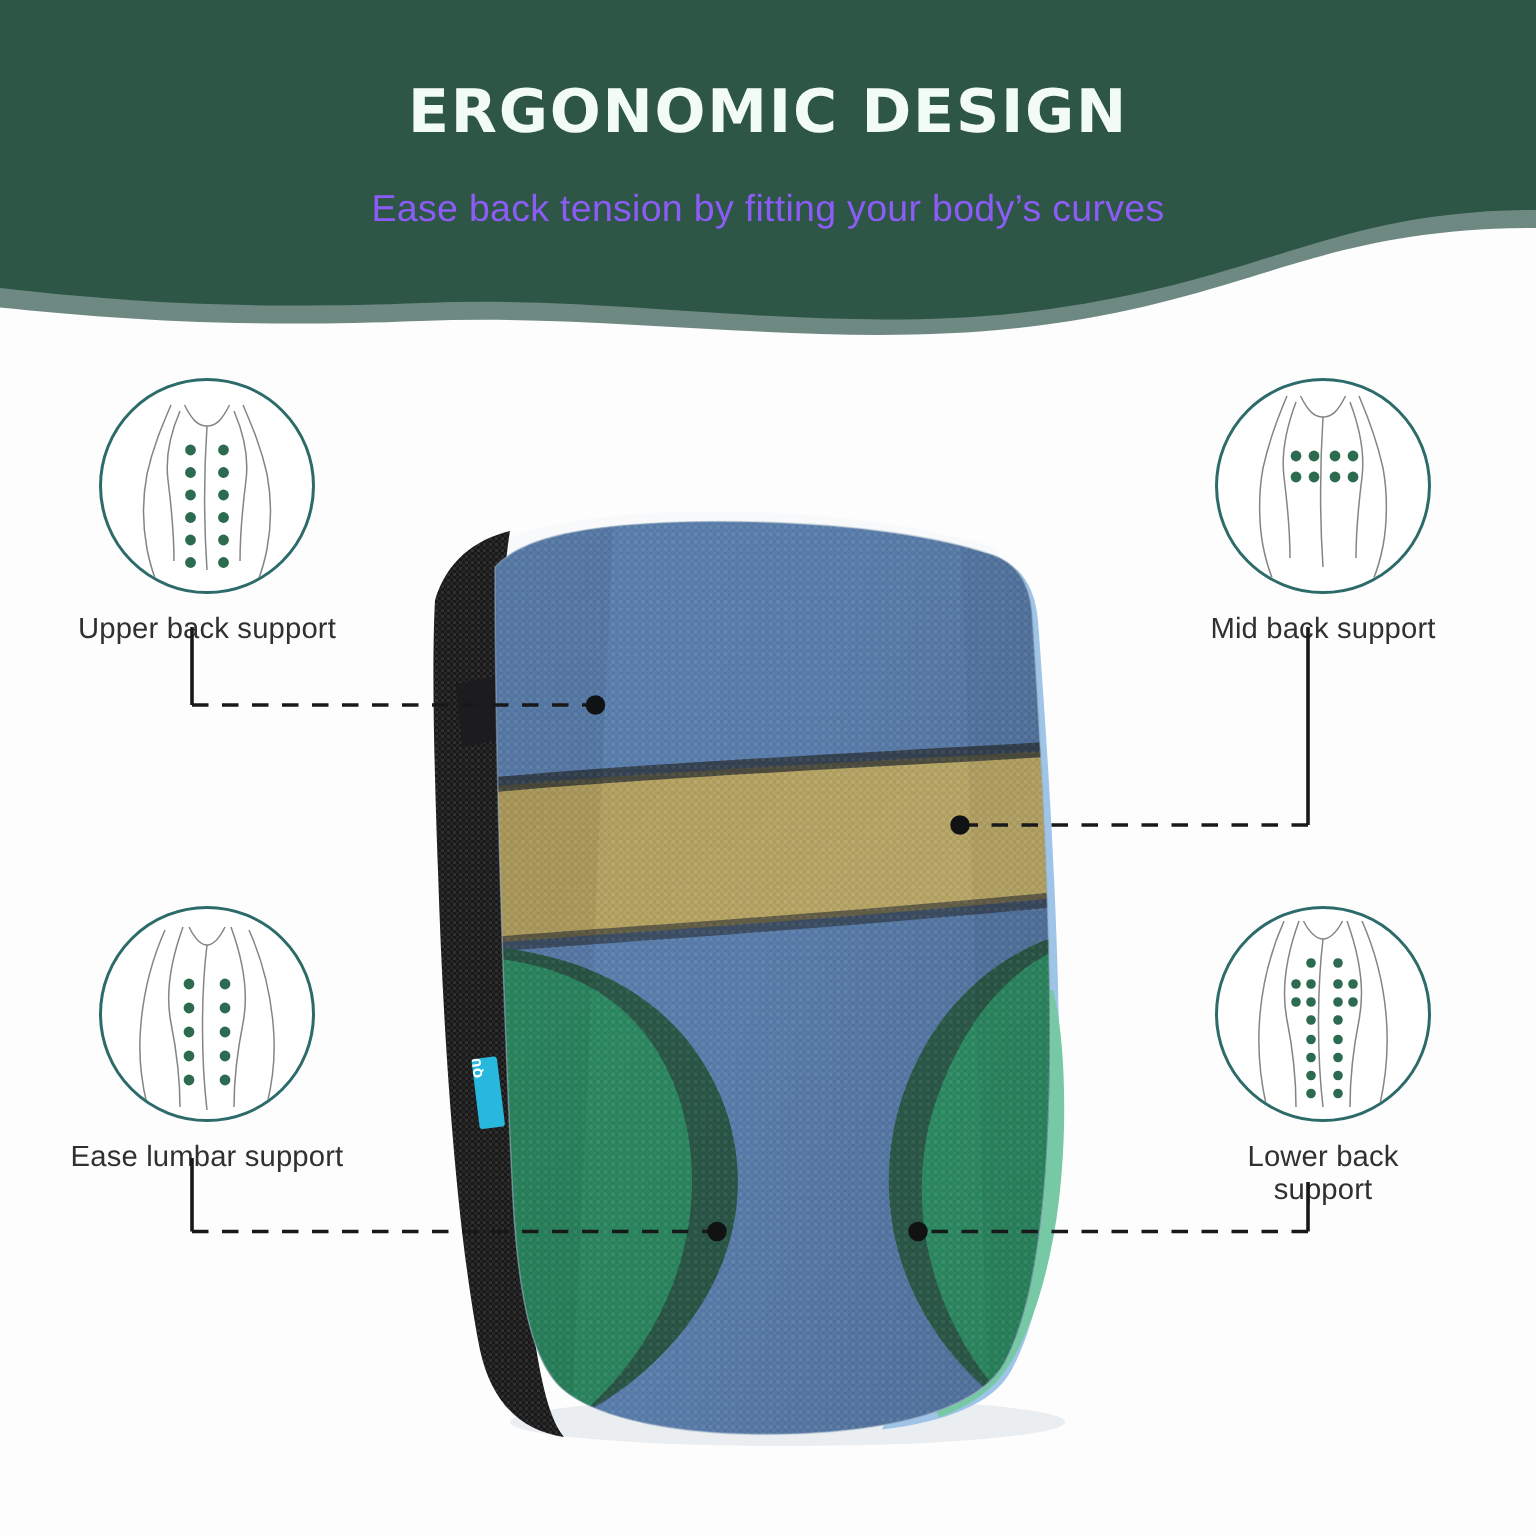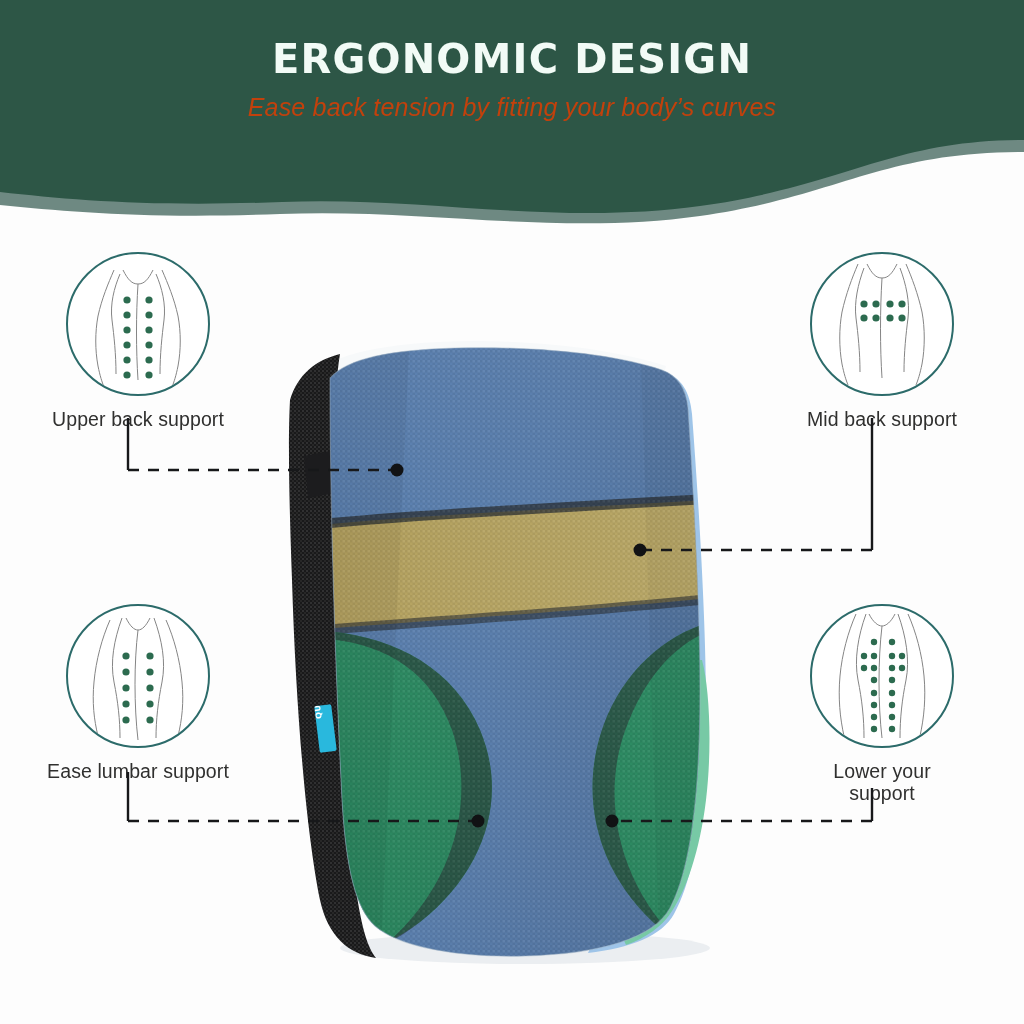--- a/index.html
+++ b/index.html
@@ -37,39 +37,38 @@
 
   .header-text {
     position: absolute;
     left: 0;
     top: 0;
     width: 1024px;
     text-align: center;
     z-index: 4;
   }
   .title {
-    margin: 0;
+    margin: 16px;
     padding-top: 38px;
     font-family: "DejaVu Sans", sans-serif;
     font-size: 40px;
     font-weight: bold;
     letter-spacing: 1.2px;
     color: #f2fbf6;
     line-height: 1.05;
   }
   .subtitle {
     margin: 0;
     padding-top: 12px;
     font-family: "Liberation Sans", sans-serif;
     font-size: 25px;
     font-weight: normal;
     letter-spacing: 0.2px;
-    color: #c2410c;
+    color: #8b5cf6;
     line-height: 1.2;
-    font-style: italic;
   }
 
   
   .feature {
     position: absolute;
     width: 240px;
   }
   .feature-circle {
     width: 140px;
     height: 140px;
@@ -419,17 +418,17 @@
             <circle cx="80" cy="87" r="3.2"></circle>
           <circle cx="62" cy="99" r="3.2"></circle>
             <circle cx="80" cy="99" r="3.2"></circle>
           <circle cx="62" cy="111" r="3.2"></circle>
             <circle cx="80" cy="111" r="3.2"></circle>
           <circle cx="62" cy="123" r="3.2"></circle>
             <circle cx="80" cy="123" r="3.2"></circle>
         </g>
       </svg>
     </div>
-    <div class="feature-label">Lower your
+    <div class="feature-label">Lower back
 support</div>
   </div>
 
 </div>
 
 </body></html>

